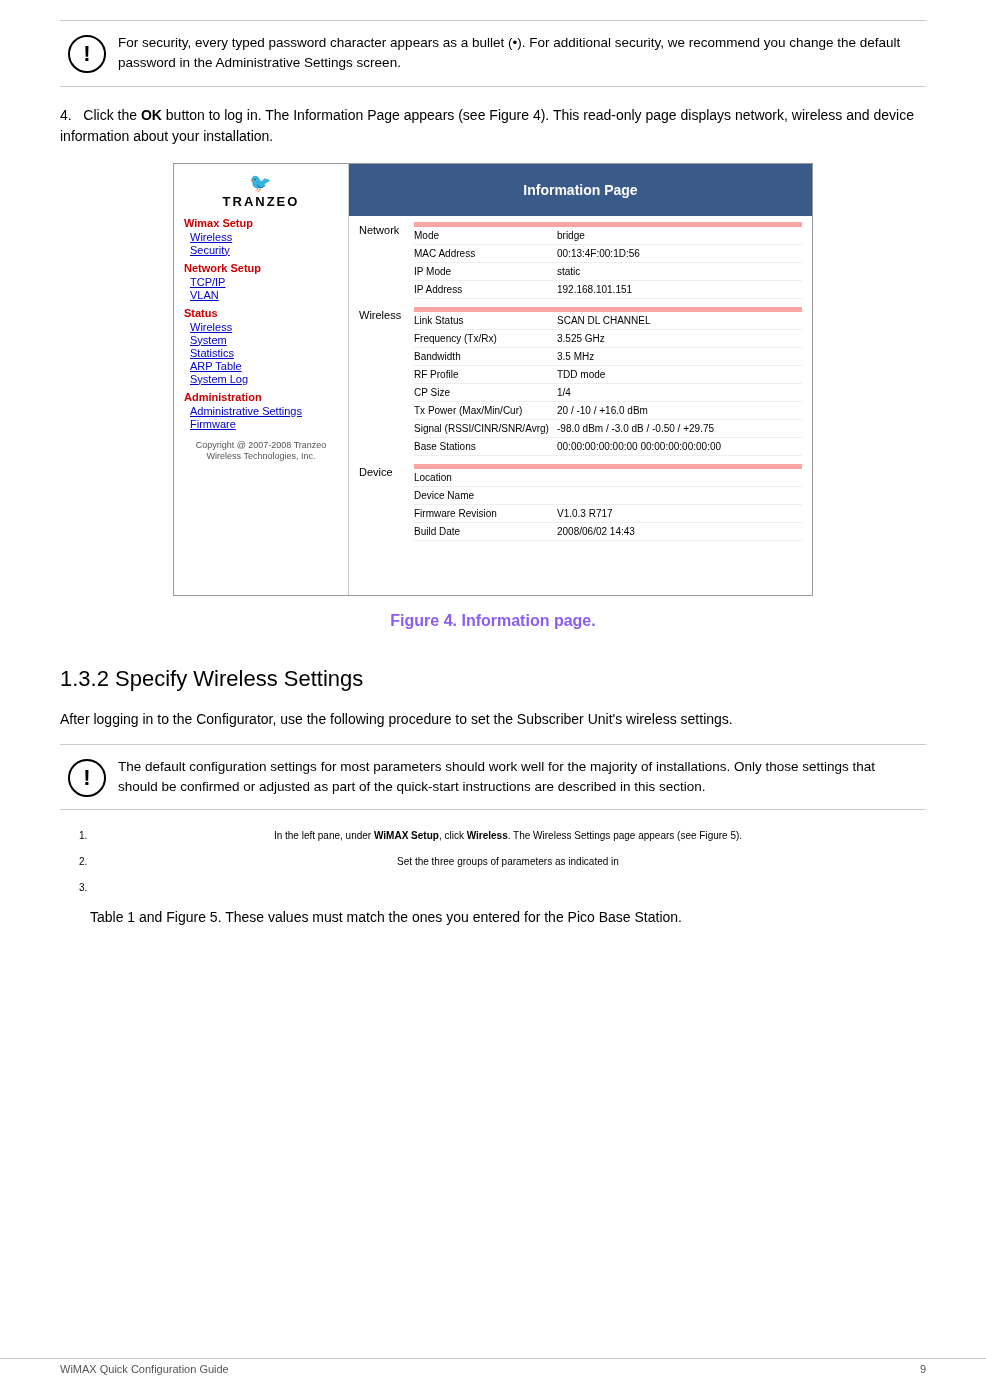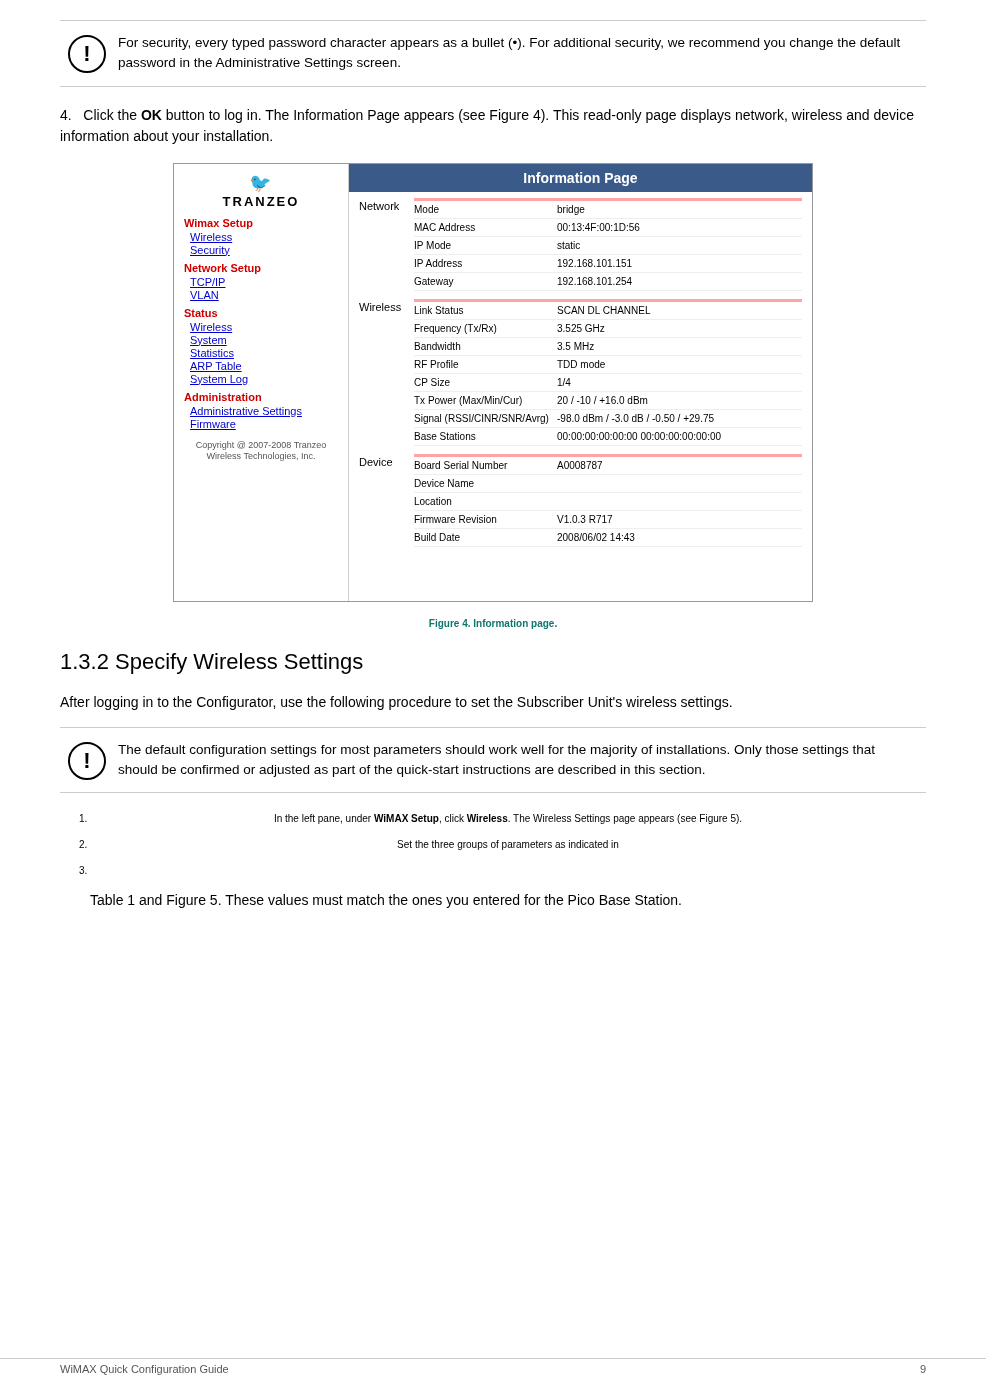--- a/index.html
+++ b/index.html
@@ -105,40 +105,40 @@
     .fig-main {
       flex: 1;
       padding: 0;
     }
     .fig-header {
       background: #3a5a8a;
       color: #fff;
       font-weight: bold;
       font-size: 14px;
       text-align: center;
-      padding: 6px;
+      padding: 18px;
     }
     .fig-content {
       padding: 6px 10px;
     }
     .fig-section {
       display: flex;
       margin-bottom: 8px;
     }
     .fig-section-label {
       width: 55px;
       font-size: 11px;
       font-weight: normal;
       color: #000;
       flex-shrink: 0;
       padding-top: 2px;
     }
     .fig-table {
       flex: 1;
-      border-top: 3px solid #fca5a5;
+      border-top: 5px solid #fca5a5;
     }
     .fig-row {
       display: flex;
       border-bottom: 1px solid #eee;
       font-size: 10px;
       line-height: 1.5;
     }
     .fig-row-key {
       width: 140px;
       flex-shrink: 0;
@@ -147,24 +147,24 @@
     }
     .fig-row-val {
       color: #000;
       padding: 1px 3px;
     }
 
     
     .figure-caption {
       text-align: center;
       font-weight: bold;
-      font-size: 10px;
+      font-size: 16px;
       margin-top: 6px;
-      margin-bottom: 20px;
-      color: #0f766e;
+      margin-bottom: 36px;
+      color: #8b5cf6;
     }
 
     
     .section-heading {
       font-size: 22px;
       font-weight: normal;
       margin-bottom: 16px;
       margin-top: 4px;
       color: #000;
     }
@@ -263,24 +263,20 @@
               <span class="fig-row-val">00:13:4F:00:1D:56</span>
             </div>
           <div class="fig-row">
               <span class="fig-row-key">IP Mode</span>
               <span class="fig-row-val">static</span>
             </div>
           <div class="fig-row">
               <span class="fig-row-key">IP Address</span>
               <span class="fig-row-val">192.168.101.151</span>
             </div>
-          <div class="fig-row">
-              <span class="fig-row-key">Gateway</span>
-              <span class="fig-row-val">192.168.101.254</span>
-            </div>
         </div>
       </div>
 
       <div class="fig-section">
         <div class="fig-section-label">Wireless</div>
         <div class="fig-table">
           <div class="fig-row">
               <span class="fig-row-key">Link Status</span>
               <span class="fig-row-val">SCAN DL CHANNEL</span>
             </div>
@@ -312,29 +308,25 @@
               <span class="fig-row-key">Base Stations</span>
               <span class="fig-row-val">00:00:00:00:00:00 00:00:00:00:00:00</span>
             </div>
         </div>
       </div>
 
       <div class="fig-section">
         <div class="fig-section-label">Device</div>
         <div class="fig-table">
           <div class="fig-row">
-              <span class="fig-row-key">Board Serial Number</span>
-              <span class="fig-row-val">A0008787</span>
+              <span class="fig-row-key">Location</span>
+              <span class="fig-row-val"></span>
             </div>
           <div class="fig-row">
               <span class="fig-row-key">Device Name</span>
-              <span class="fig-row-val"></span>
-            </div>
-          <div class="fig-row">
-              <span class="fig-row-key">Location</span>
               <span class="fig-row-val"></span>
             </div>
           <div class="fig-row">
               <span class="fig-row-key">Firmware Revision</span>
               <span class="fig-row-val">V1.0.3 R717</span>
             </div>
           <div class="fig-row">
               <span class="fig-row-key">Build Date</span>
               <span class="fig-row-val">2008/06/02 14:43</span>
             </div>

